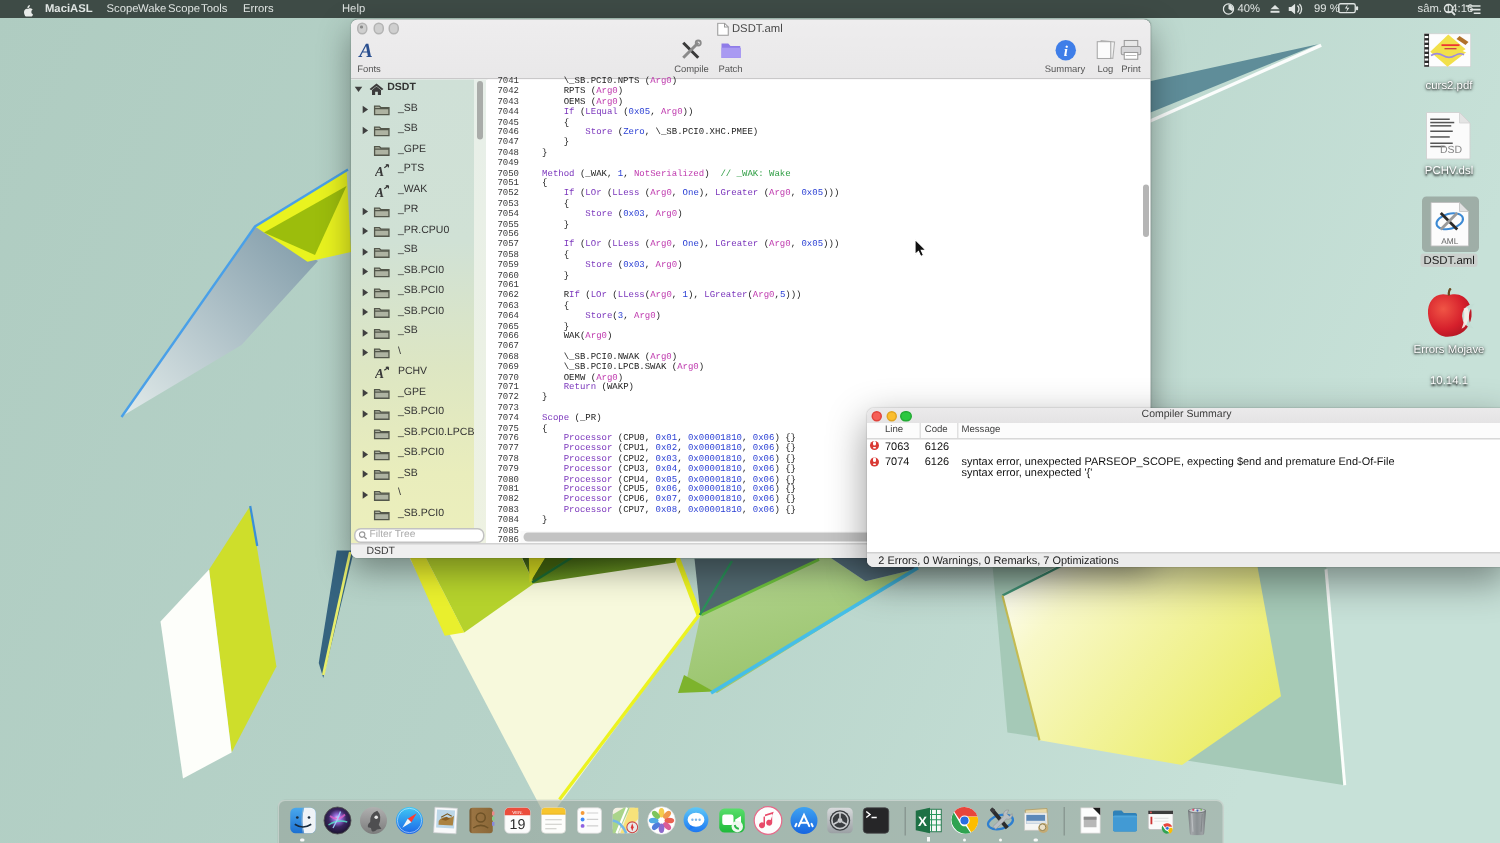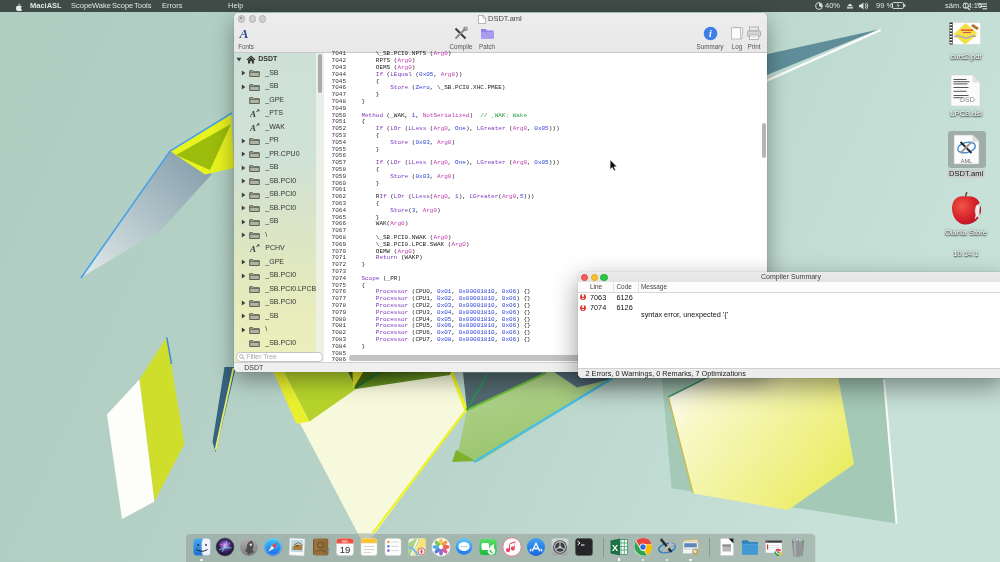--- a/index.html
+++ b/index.html
@@ -159,21 +159,21 @@
           <rect x="3.5" y="5" width="13" height="1"></rect>
           <rect x="3.5" y="7.2" width="16" height="1"></rect>
           <rect x="3.5" y="9.4" width="14" height="1"></rect>
           <rect x="3.5" y="13" width="15" height="1"></rect>
           <rect x="3.5" y="16.8" width="13" height="1"></rect>
           <rect x="3.5" y="21" width="15" height="1"></rect>
           <rect x="3.5" y="23.2" width="10" height="1"></rect>
         </g>
     <text x="10" y="28" font-size="7" fill="#888" style="font-family:'Liberation Sans'">DSD</text>
   </svg>
-  <div class="abs lbl" style="left:936px;top:109px;width:60px;">LPCB.dsl</div>
+  <div class="abs lbl" style="left:936px;top:109px;width:60px;">PCHV.dsl</div>
 
   <div class="abs" style="left:947.5px;top:131px;width:38px;height:37px;background:rgba(125,133,128,0.55);border-radius:3px;"></div>
   <svg class="abs" style="left:953px;top:134px" width="27" height="31" viewBox="0 0 27 31">
     <path d="M1,1 h19 l6,6 v23 H1 z" fill="#fcfcfc" stroke="#bdbdbd" stroke-width="0.6"></path>
     <path d="M20,1 l6,6 h-6 z" fill="#e2e2e2" stroke="#bdbdbd" stroke-width="0.5"></path>
     <ellipse cx="13.5" cy="13.5" rx="9" ry="5" fill="none" stroke="#3d8ad4" stroke-width="1.4" transform="rotate(-14 13.5 13.5)"></ellipse>
     <line x1="7.5" y1="8" x2="18.5" y2="19" stroke="#2a2a2a" stroke-width="1.9"></line>
     <line x1="18.5" y1="8" x2="7.5" y2="19" stroke="#9a9a9a" stroke-width="1.9"></line>
     <text x="13.5" y="28.5" font-size="5.5" fill="#666" text-anchor="middle" style="font-family:'Liberation Sans'">AML</text>
   </svg>
@@ -185,21 +185,21 @@
             <stop offset="0" stop-color="#f05545"></stop>
             <stop offset="0.55" stop-color="#d6202c"></stop>
             <stop offset="1" stop-color="#a00f1e"></stop>
           </radialGradient>
         </defs>
     <path d="M15,4.5 C7,2.5 1.5,9 2,17 C2.5,25.5 8,32.5 15,32.5 C24,32.5 30,27 31,19 C31.8,11.5 27.5,4.5 20,4.2 C18,4.1 16.5,4.9 15,4.5 z" fill="url(#apg)"></path>
     <path d="M33.5,10.5 a11,11 0 0 0 -1,16.5 a8,8 0 0 1 1,-16.5 z" fill="#c3ded5"></path>
     <path d="M28.2,13 q2.6,5 -0.4,10.8 q-1.4,2.6 -3.4,3.4 q2.8,-7.2 1.4,-13.6 z" fill="#f7f0ea" opacity="0.9"></path>
     <path d="M16,5 q-0.6,-3.2 1.2,-4.8" stroke="#6a4a20" stroke-width="1.5" fill="none"></path>
   </svg>
-  <div class="abs lbl" style="left:931px;top:227.5px;width:70px;">Olarila Store</div>
+  <div class="abs lbl" style="left:931px;top:227.5px;width:70px;">Errors Mojave</div>
   <div class="abs lbl" style="left:931px;top:249px;width:70px;">10.14.1</div>
 </div>
 
 <div id="win" style="position:absolute;left:234px;top:12.6px;width:532.5px;height:359.1px;border-radius:4.5px;background:#fff;box-shadow:0 8px 22px rgba(0,0,0,0.38),0 0 1px rgba(0,0,0,0.35);overflow:hidden;">
 
   <div class="abs" style="left:0;top:0;width:532.5px;height:39.7px;background:linear-gradient(#eeedee,#e9e8e9);border-bottom:1px solid #c9c8c9;border-radius:4.5px 4.5px 0 0;"></div>
   <div class="tl" style="left:4.3px;top:2.8px;width:5.2px;height:5.2px;background:#cfcfcf;border:0.5px solid #b3b3b3;"></div>
   <div class="tl" style="left:14.6px;top:2.8px;width:5.2px;height:5.2px;background:#cfcfcf;border:0.5px solid #b3b3b3;"></div>
   <div class="tl" style="left:24.7px;top:2.8px;width:5.2px;height:5.2px;background:#cfcfcf;border:0.5px solid #b3b3b3;"></div>
   <div class="tl" style="left:6.3px;top:4.8px;width:1.8px;height:1.8px;background:#8a8a8a;"></div>
@@ -446,20 +446,21 @@
   <div class="abs" style="left:4.6px;top:22.6px;width:1.8px;height:3.2px;background:#fff;border-radius:1px;"></div>
   <div class="abs" style="left:4.7px;top:26.4px;width:1.5px;height:1.3px;background:#fff;border-radius:50%;"></div>
   <div class="abs" style="left:12.5px;top:21px;font-size:7.3px;color:#111;">7063</div>
   <div class="abs" style="left:39px;top:21px;font-size:7.3px;color:#111;">6126</div>
   <div class="abs" style="left:63.5px;top:38px;font-size:7.3px;color:#111;">syntax error, unexpected '{'</div>
   <div class="abs" style="left:2.5px;top:33px;width:6px;height:6px;border-radius:50%;background:#d93a34;"></div>
   <div class="abs" style="left:4.6px;top:33.4px;width:1.8px;height:3.2px;background:#fff;border-radius:1px;"></div>
   <div class="abs" style="left:4.7px;top:37.2px;width:1.5px;height:1.3px;background:#fff;border-radius:50%;"></div>
   <div class="abs" style="left:12.5px;top:31.8px;font-size:7.3px;color:#111;">7074</div>
   <div class="abs" style="left:39px;top:31.8px;font-size:7.3px;color:#111;">6126</div>
+  <div class="abs" style="left:63.5px;top:31.8px;font-size:7.3px;color:#111;">syntax error, unexpected PARSEOP_SCOPE, expecting $end and premature End-Of-File</div>
 
   <div class="abs" style="left:0;top:96.5px;width:427px;height:10px;background:#ececec;border-top:1px solid #d0d0d0;"></div>
   <div class="abs" style="left:8px;top:97.8px;font-size:7.3px;color:#222;">2 Errors, 0 Warnings, 0 Remarks, 7 Optimizations</div>
 </div>
 
 <div id="dock" style="position:absolute;left:185px;top:532.5px;width:630.5px;height:29.5px;background:rgba(140,152,143,0.5);border:1px solid rgba(255,255,255,0.35);border-bottom:none;border-radius:5px 5px 0 0;box-sizing:border-box;"></div>
     <div id="dockicons" style="position:absolute;left:0;top:0;">
       <svg class="abs" style="left:191.5px;top:537px" width="20" height="20" viewBox="0 0 20 20">
 <defs>
           <linearGradient id="fnd" x1="0" y1="0" x2="0" y2="1">

